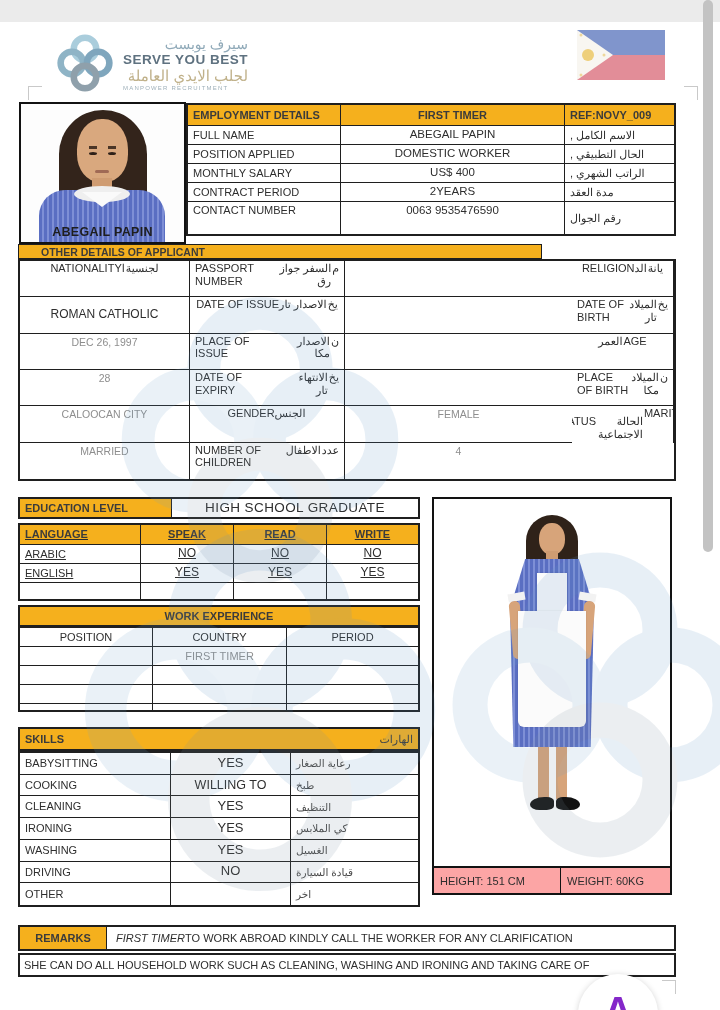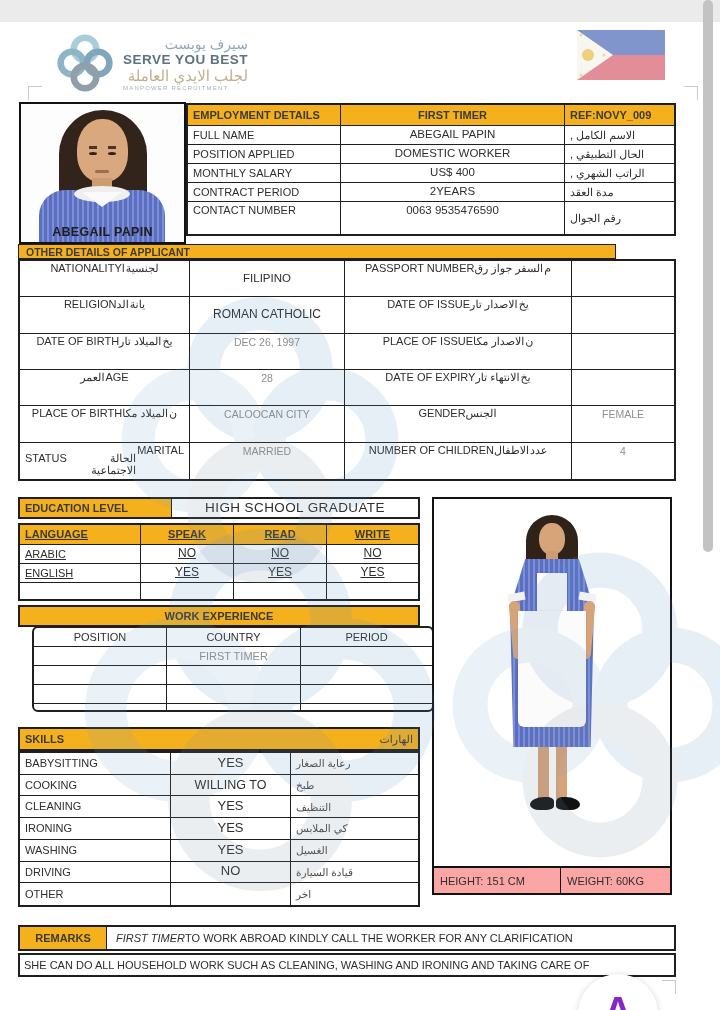--- a/index.html
+++ b/index.html
@@ -28,23 +28,23 @@
   .lrow2{text-align:right;}
   .val{font-size:11.5px;}
   
   .logo-wrap{left:55px;top:33px;display:flex;gap:8px;align-items:center;}
   .logo-text div{white-space:nowrap;}
   .lt1{font-size:14px;color:#8fa9b8;}
   .lt2{font-size:13.5px;font-weight:700;color:#5f7280;letter-spacing:.5px;}
   .lt3{font-size:15px;color:#c0b18a;}
   .lt4{font-size:6px;color:#9fb0ba;letter-spacing:1.2px;}
   
-  .secbar{left:18px;top:244px;width:598px;height:15px;background:var(--accent);
+  .secbar{left:18px;top:244px;width:524px;height:15px;background:var(--accent);
     border:1.5px solid var(--bk);box-sizing:border-box;display:flex;align-items:center;
-    font-size:10.5px;font-weight:700;color:#3b3b3b;padding-left:7px;}
+    font-size:10.5px;font-weight:700;color:#3b3b3b;padding-left:22px;}
   
   .wm{pointer-events:none;z-index:5;opacity:.14;}
   
   .float-btn{left:578px;top:974px;width:80px;height:80px;border-radius:50%;
     background:#fff;box-shadow:0 1px 6px rgba(0,0,0,.18);display:flex;align-items:center;
     justify-content:center;z-index:10;}
   .float-btn span{font-size:40px;font-weight:700;color:#8427C9;line-height:1;margin-top:-6px;}
   
   .sb{left:703px;top:0;width:10px;height:552px;background:#c3c3c3;border-radius:6px;z-index:11;}
   .band{left:0;top:0;width:720px;height:22px;background:#ebebeb;}
@@ -140,21 +140,20 @@
 
   <div class="t" style="left:18px;top:259px;width:658px;height:222px;grid-template-columns:170px 155px 227px 1fr;grid-template-rows:repeat(6,1fr);">
 
     <div class="c col">
       <div class="lrow">
           <span>NATIONALITY</span>
           <span class="ar">ا</span>
         </div>
       <div class="lrow2 ar">لجنسية</div>
     </div>
-    <div class="c ctr val">FILIPINO</div>
     <div class="c col">
       <div class="lrow">
           <span>PASSPORT NUMBER</span>
           <span class="ar">السفر جواز رق</span>
         </div>
       <div class="lrow2 ar">م</div>
     </div>
     <div class="c e"></div>
 
     <div class="c col">
@@ -265,21 +264,21 @@
 
     <div class="c b"></div>
     <div class="c b"></div>
     <div class="c b"></div>
     <div class="c e b"></div>
   </div>
 
   <div class="t" style="left:18px;top:605px;width:402px;height:22px;grid-template-rows:1fr;grid-template-columns:1fr;">
     <div class="c hd ctr e b">WORK EXPERIENCE</div>
   </div>
-  <div class="t" style="left:32px;top:626px;width:402px;height:86px;grid-template-columns:133px 134px 1fr;grid-template-rows:19px 19px 19px 19px 1fr;border-radius:6px;">
+  <div class="t" style="left:18px;top:626px;width:402px;height:86px;grid-template-columns:133px 134px 1fr;grid-template-rows:19px 19px 19px 19px 1fr;">
     <div class="c ctr">POSITION</div>
     <div class="c ctr">COUNTRY</div>
     <div class="c ctr e">PERIOD</div>
 
     <div class="c"></div>
     <div class="c ctr gray" style="font-size:11px;">FIRST TIMER</div>
     <div class="c e"></div>
 
     <div class="c"></div>
     <div class="c"></div>

